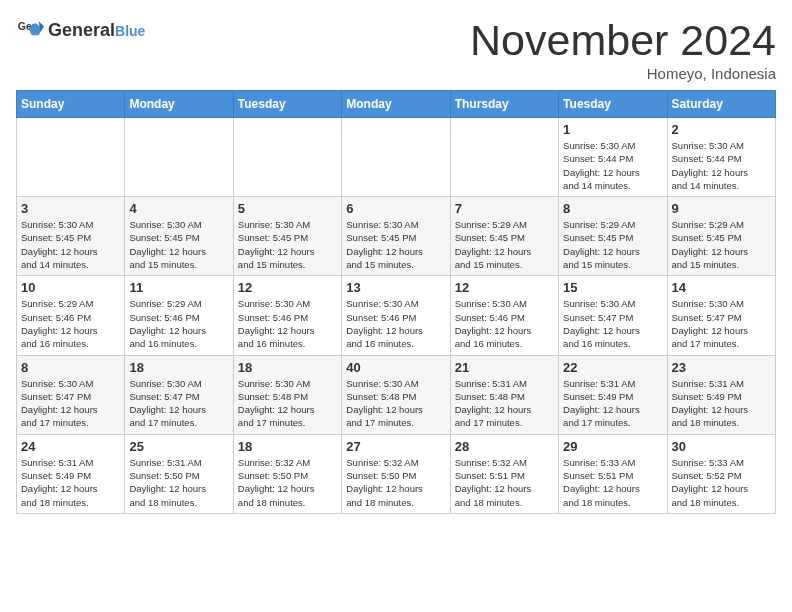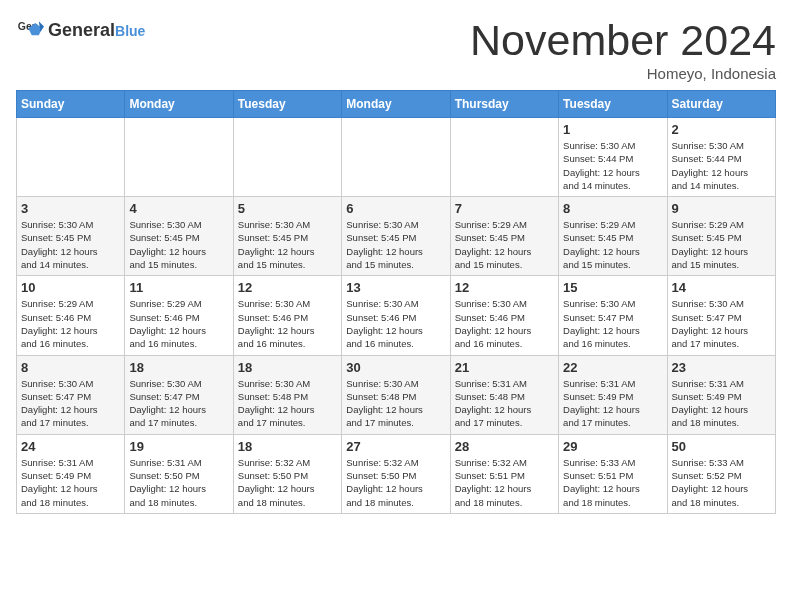--- a/index.html
+++ b/index.html
@@ -236,21 +236,21 @@
 and 17 minutes.</div>
         </td>
         <td>
           <span class="day-num">18</span>
           <div class="day-info" style="white-space: pre-line;">Sunrise: 5:30 AM
 Sunset: 5:48 PM
 Daylight: 12 hours
 and 17 minutes.</div>
         </td>
         <td>
-          <span class="day-num">30</span>
+          <span class="day-num">40</span>
           <div class="day-info" style="white-space: pre-line;">Sunrise: 5:30 AM
 Sunset: 5:48 PM
 Daylight: 12 hours
 and 17 minutes.</div>
         </td>
         <td>
           <span class="day-num">21</span>
           <div class="day-info" style="white-space: pre-line;">Sunrise: 5:31 AM
 Sunset: 5:48 PM
 Daylight: 12 hours
@@ -273,21 +273,21 @@
       </tr>
       <tr>
         <td>
           <span class="day-num">24</span>
           <div class="day-info" style="white-space: pre-line;">Sunrise: 5:31 AM
 Sunset: 5:49 PM
 Daylight: 12 hours
 and 18 minutes.</div>
         </td>
         <td>
-          <span class="day-num">19</span>
+          <span class="day-num">25</span>
           <div class="day-info" style="white-space: pre-line;">Sunrise: 5:31 AM
 Sunset: 5:50 PM
 Daylight: 12 hours
 and 18 minutes.</div>
         </td>
         <td>
           <span class="day-num">18</span>
           <div class="day-info" style="white-space: pre-line;">Sunrise: 5:32 AM
 Sunset: 5:50 PM
 Daylight: 12 hours
@@ -308,21 +308,21 @@
 and 18 minutes.</div>
         </td>
         <td>
           <span class="day-num">29</span>
           <div class="day-info" style="white-space: pre-line;">Sunrise: 5:33 AM
 Sunset: 5:51 PM
 Daylight: 12 hours
 and 18 minutes.</div>
         </td>
         <td>
-          <span class="day-num">50</span>
+          <span class="day-num">30</span>
           <div class="day-info" style="white-space: pre-line;">Sunrise: 5:33 AM
 Sunset: 5:52 PM
 Daylight: 12 hours
 and 18 minutes.</div>
         </td>
       </tr>
     </tbody>
 </table>
 
 </body></html>

